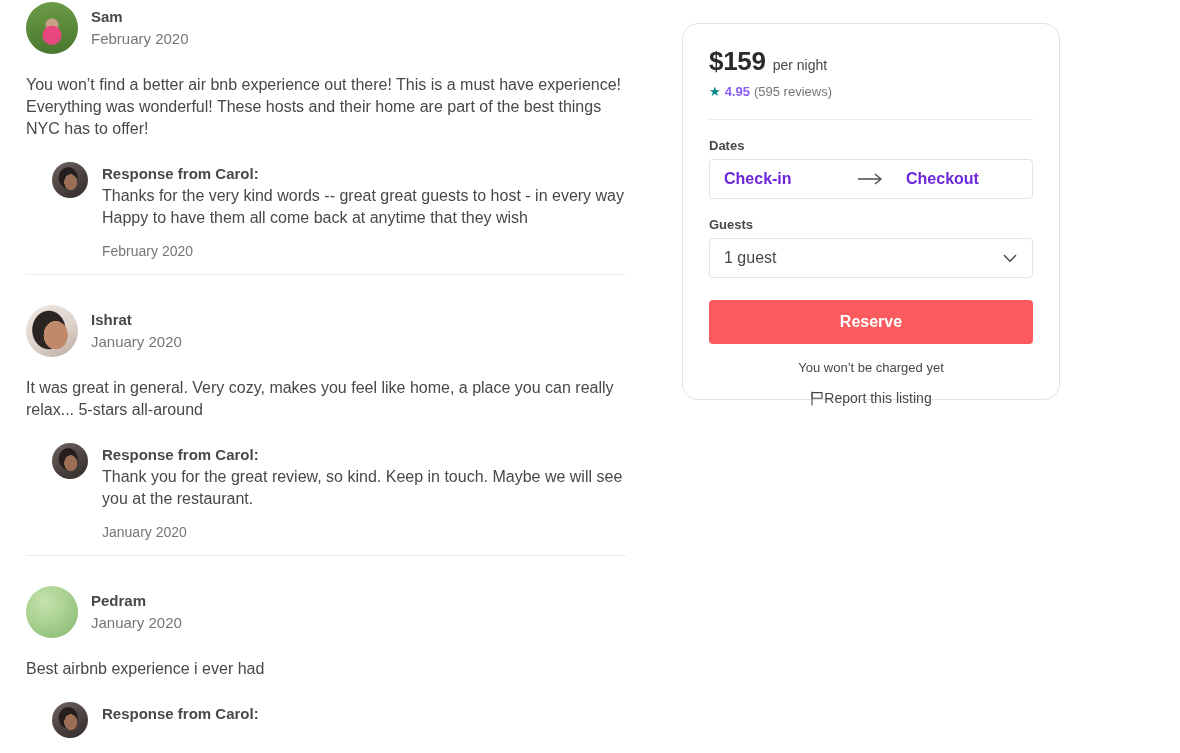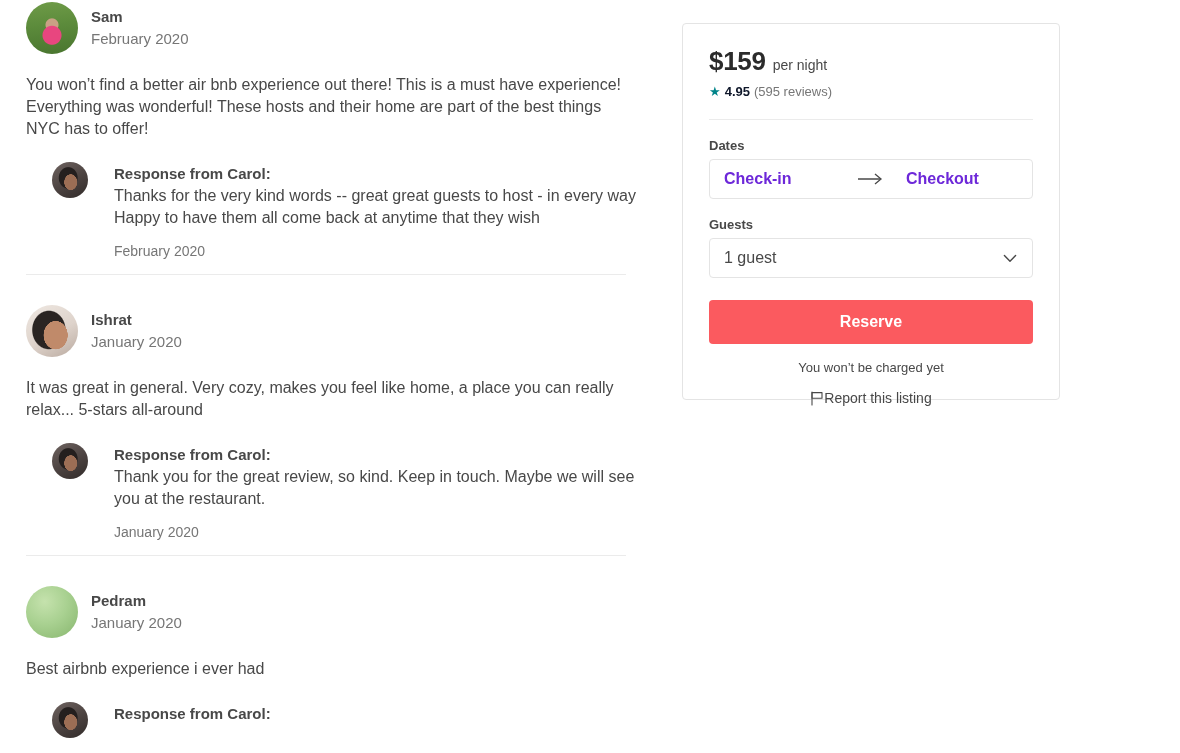--- a/index.html
+++ b/index.html
@@ -49,42 +49,42 @@
 
   .who { display: flex; flex-direction: column; justify-content: center; }
   .who-name { font-size: 15px; font-weight: bold; color: #484848; line-height: 19px; }
   .who-date { font-size: 15px; color: #767676; line-height: 21px; margin-top: 2px; }
 
   .review-body {
     font-size: 16px; line-height: 22px; color: #484848;
     margin: 18px 0 0 0; width: 598px;
   }
 
-  .response { display: flex; gap: 26px; margin: 22px 0 0 26px; }
+  .response { display: flex; gap: 14px; margin: 22px 0 0 26px; }
   .resp-avatar { width: 36px; height: 36px; border-radius: 50%; flex: 0 0 36px; overflow: hidden; }
   .resp-body { padding-top: 1px; }
   .resp-title { font-size: 15px; font-weight: bold; color: #484848; line-height: 21px; }
   .resp-text { font-size: 16px; line-height: 22px; color: #484848; margin-top: 1px; width: 525px; }
   .resp-date { font-size: 14px; color: #767676; margin-top: 13px; line-height: 18px; }
 
   
   .booking-card {
     position: absolute; left: 682px; top: 23px;
     width: 378px;
-    border: 1px solid #e4e4e4; border-radius: 4px;
+    border: 1px solid #e4e4e4; border-radius: 16px;
     background: #fff;
     padding: 22px 26px 24px 26px;
   }
   .price-row { display: flex; align-items: baseline; gap: 7px; }
   .price { font-size: 26px; font-weight: bold; color: #2b2b2b; letter-spacing: -0.3px; }
   .price-unit { font-size: 14px; color: #484848; font-weight: normal; }
 
   .rating-row { display: flex; align-items: center; gap: 4px; margin-top: 7px; }
   .star { color: #008489; font-size: 13px; line-height: 1; }
-  .rating-val { font-size: 13px; font-weight: bold; color: #0f172a; }
+  .rating-val { font-size: 13px; font-weight: bold; color: #8b5cf6; }
   .rating-count { font-size: 13px; color: #767676; }
 
   .card-divider { height: 1px; background: #ebebeb; margin: 20px 0 0 0; }
 
   .field-label { font-size: 13px; font-weight: bold; color: #484848; margin: 18px 0 6px 0; }
 
   .date-box {
     display: flex; align-items: center;
     border: 1px solid #e4e4e4; border-radius: 4px;
     height: 40px; overflow: hidden;

